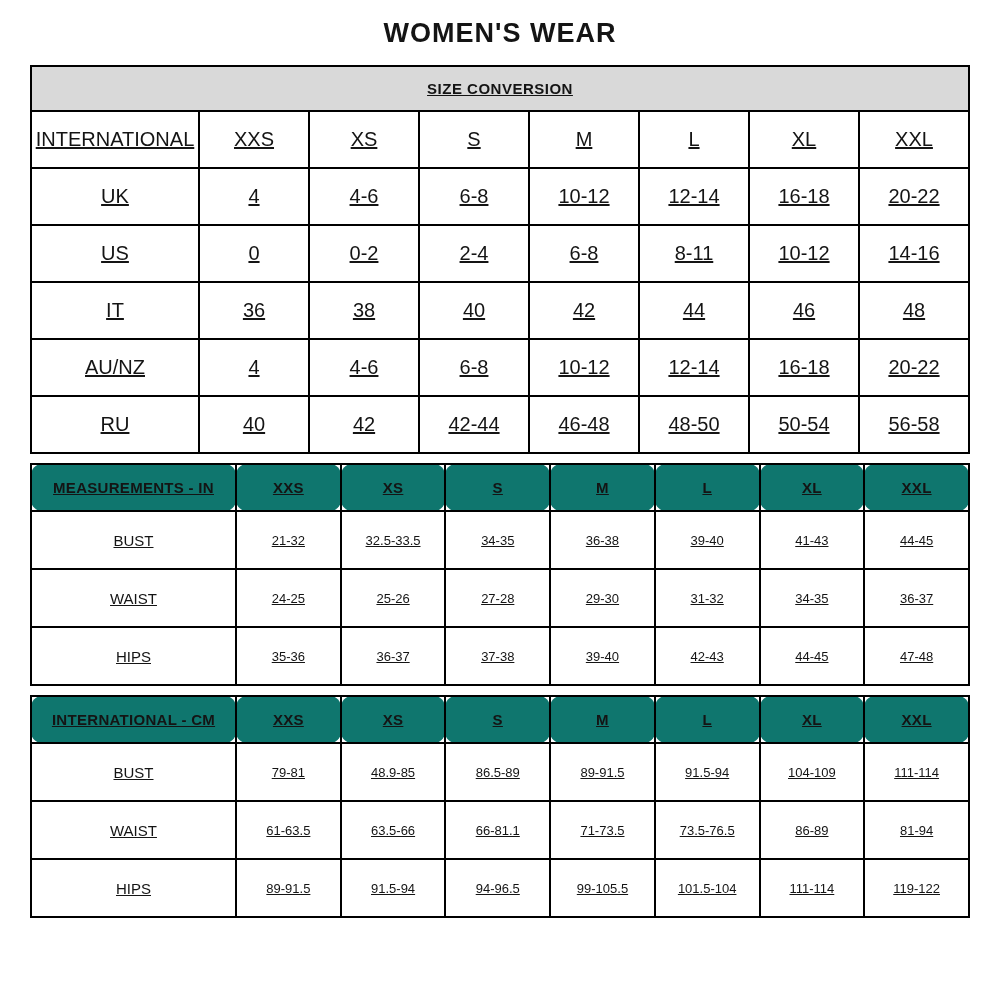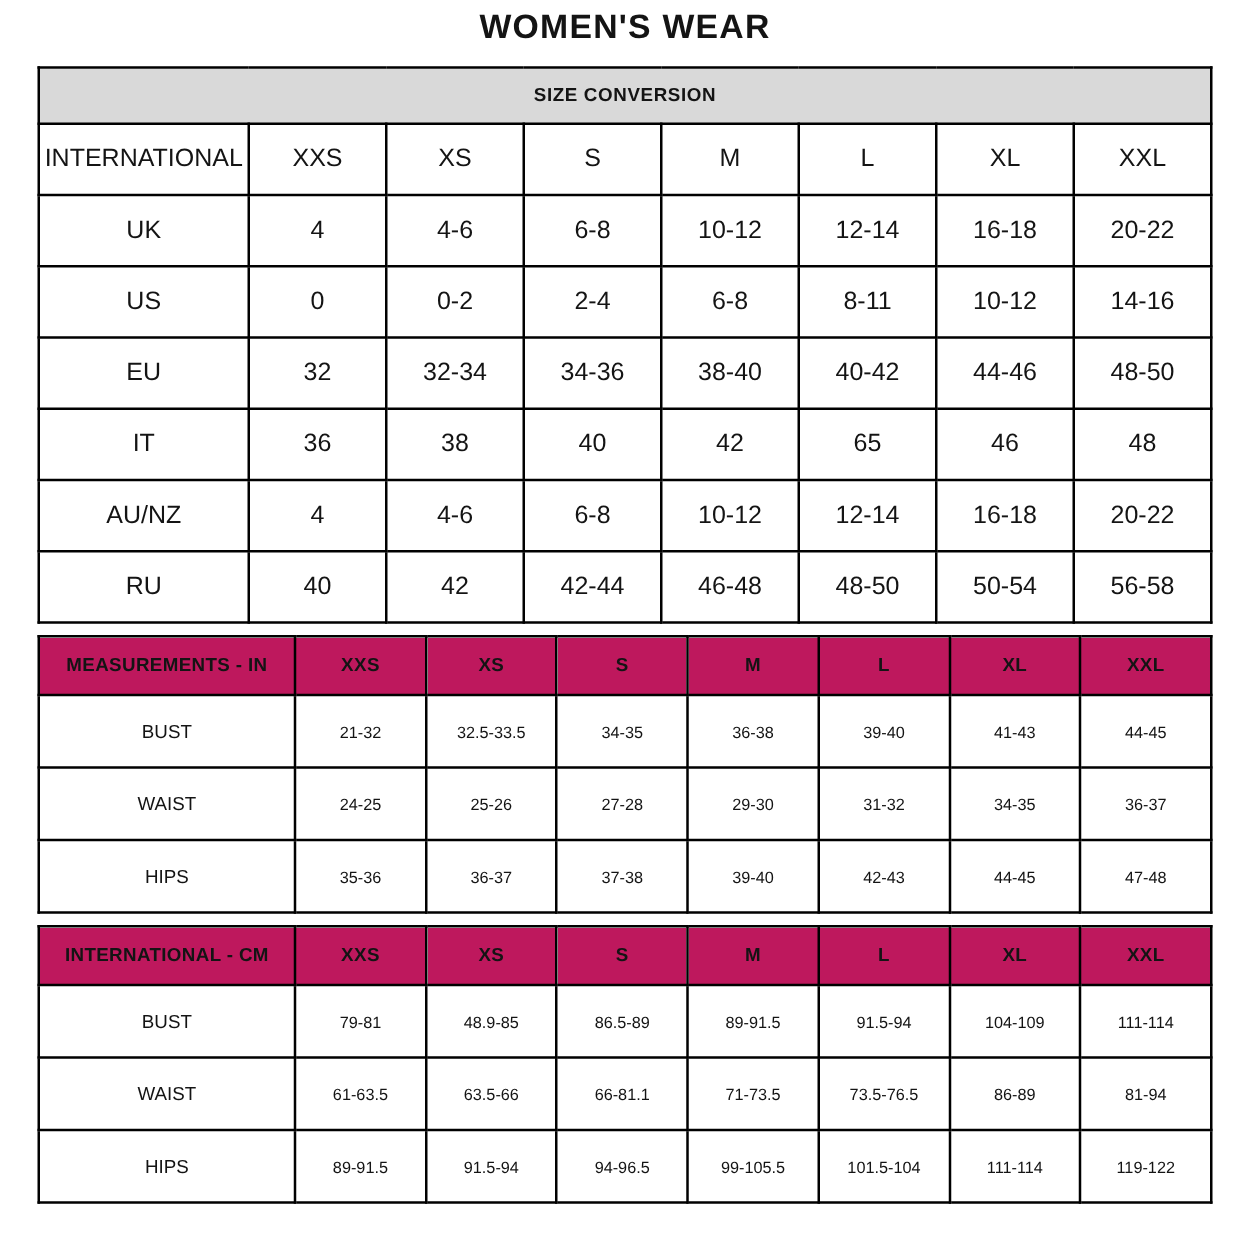--- a/index.html
+++ b/index.html
@@ -2,55 +2,57 @@
 <html><head>
 <meta charset="utf-8">
 <style>
   * { box-sizing: border-box; margin: 0; padding: 0; }
   html, body {
     width: 1000px;
     background: #ffffff;
     color: #141414;
     font-family: "Liberation Sans", sans-serif;
   }
-  .page { width: 1000px; height: 1000px; padding: 0 30px 16px; overflow: hidden; }
+  .page { width: 1000px; height: 1000px; padding: 12px 30px 16px; overflow: hidden; }
   .title {
     text-align: center;
     font-size: 27px;
     font-weight: 700;
     letter-spacing: 1px;
     margin: 6px 0 16px;
   }
   table {
     border-collapse: collapse;
     width: 940px;
     table-layout: fixed;
     margin: 0 0 9px 0;
+    text-decoration: underline;
   }
   td, th {
     border: 2px solid #000;
     text-align: center;
     vertical-align: middle;
     overflow: hidden;
     white-space: nowrap;
   }
   .banner {
     background: #d9d9d9;
     height: 45px;
     font-size: 15px;
     font-weight: 700;
     letter-spacing: 0.5px;
   }
   .conv td { height: 57px; font-size: 20px; font-weight: 400; }
   .meas .hdr {
-    background: #be185d;
+    background: #0f766e;
     height: 47px;
     font-size: 15px;
     font-weight: 700;
     letter-spacing: 0.3px;
+    border-radius: 11px;
   }
   .meas td { height: 58px; }
   .meas .row-label { font-size: 15px; margin-left: 28px; }
   .meas .cell { font-size: 13px; }
 </style>
 </head>
 <body>
 
 <div class="page">
 
@@ -97,36 +99,26 @@
           <td class="row-label">US</td>
           <td class="cell">0</td>
           <td class="cell">0-2</td>
           <td class="cell">2-4</td>
           <td class="cell">6-8</td>
           <td class="cell">8-11</td>
           <td class="cell">10-12</td>
           <td class="cell">14-16</td>
         </tr>
         <tr>
-          <td class="row-label">EU</td>
-          <td class="cell">32</td>
-          <td class="cell">32-34</td>
-          <td class="cell">34-36</td>
-          <td class="cell">38-40</td>
-          <td class="cell">40-42</td>
-          <td class="cell">44-46</td>
-          <td class="cell">48-50</td>
-        </tr>
-        <tr>
           <td class="row-label">IT</td>
           <td class="cell">36</td>
           <td class="cell">38</td>
           <td class="cell">40</td>
           <td class="cell">42</td>
-          <td class="cell">65</td>
+          <td class="cell">44</td>
           <td class="cell">46</td>
           <td class="cell">48</td>
         </tr>
         <tr>
           <td class="row-label">AU/NZ</td>
           <td class="cell">4</td>
           <td class="cell">4-6</td>
           <td class="cell">6-8</td>
           <td class="cell">10-12</td>
           <td class="cell">12-14</td>

